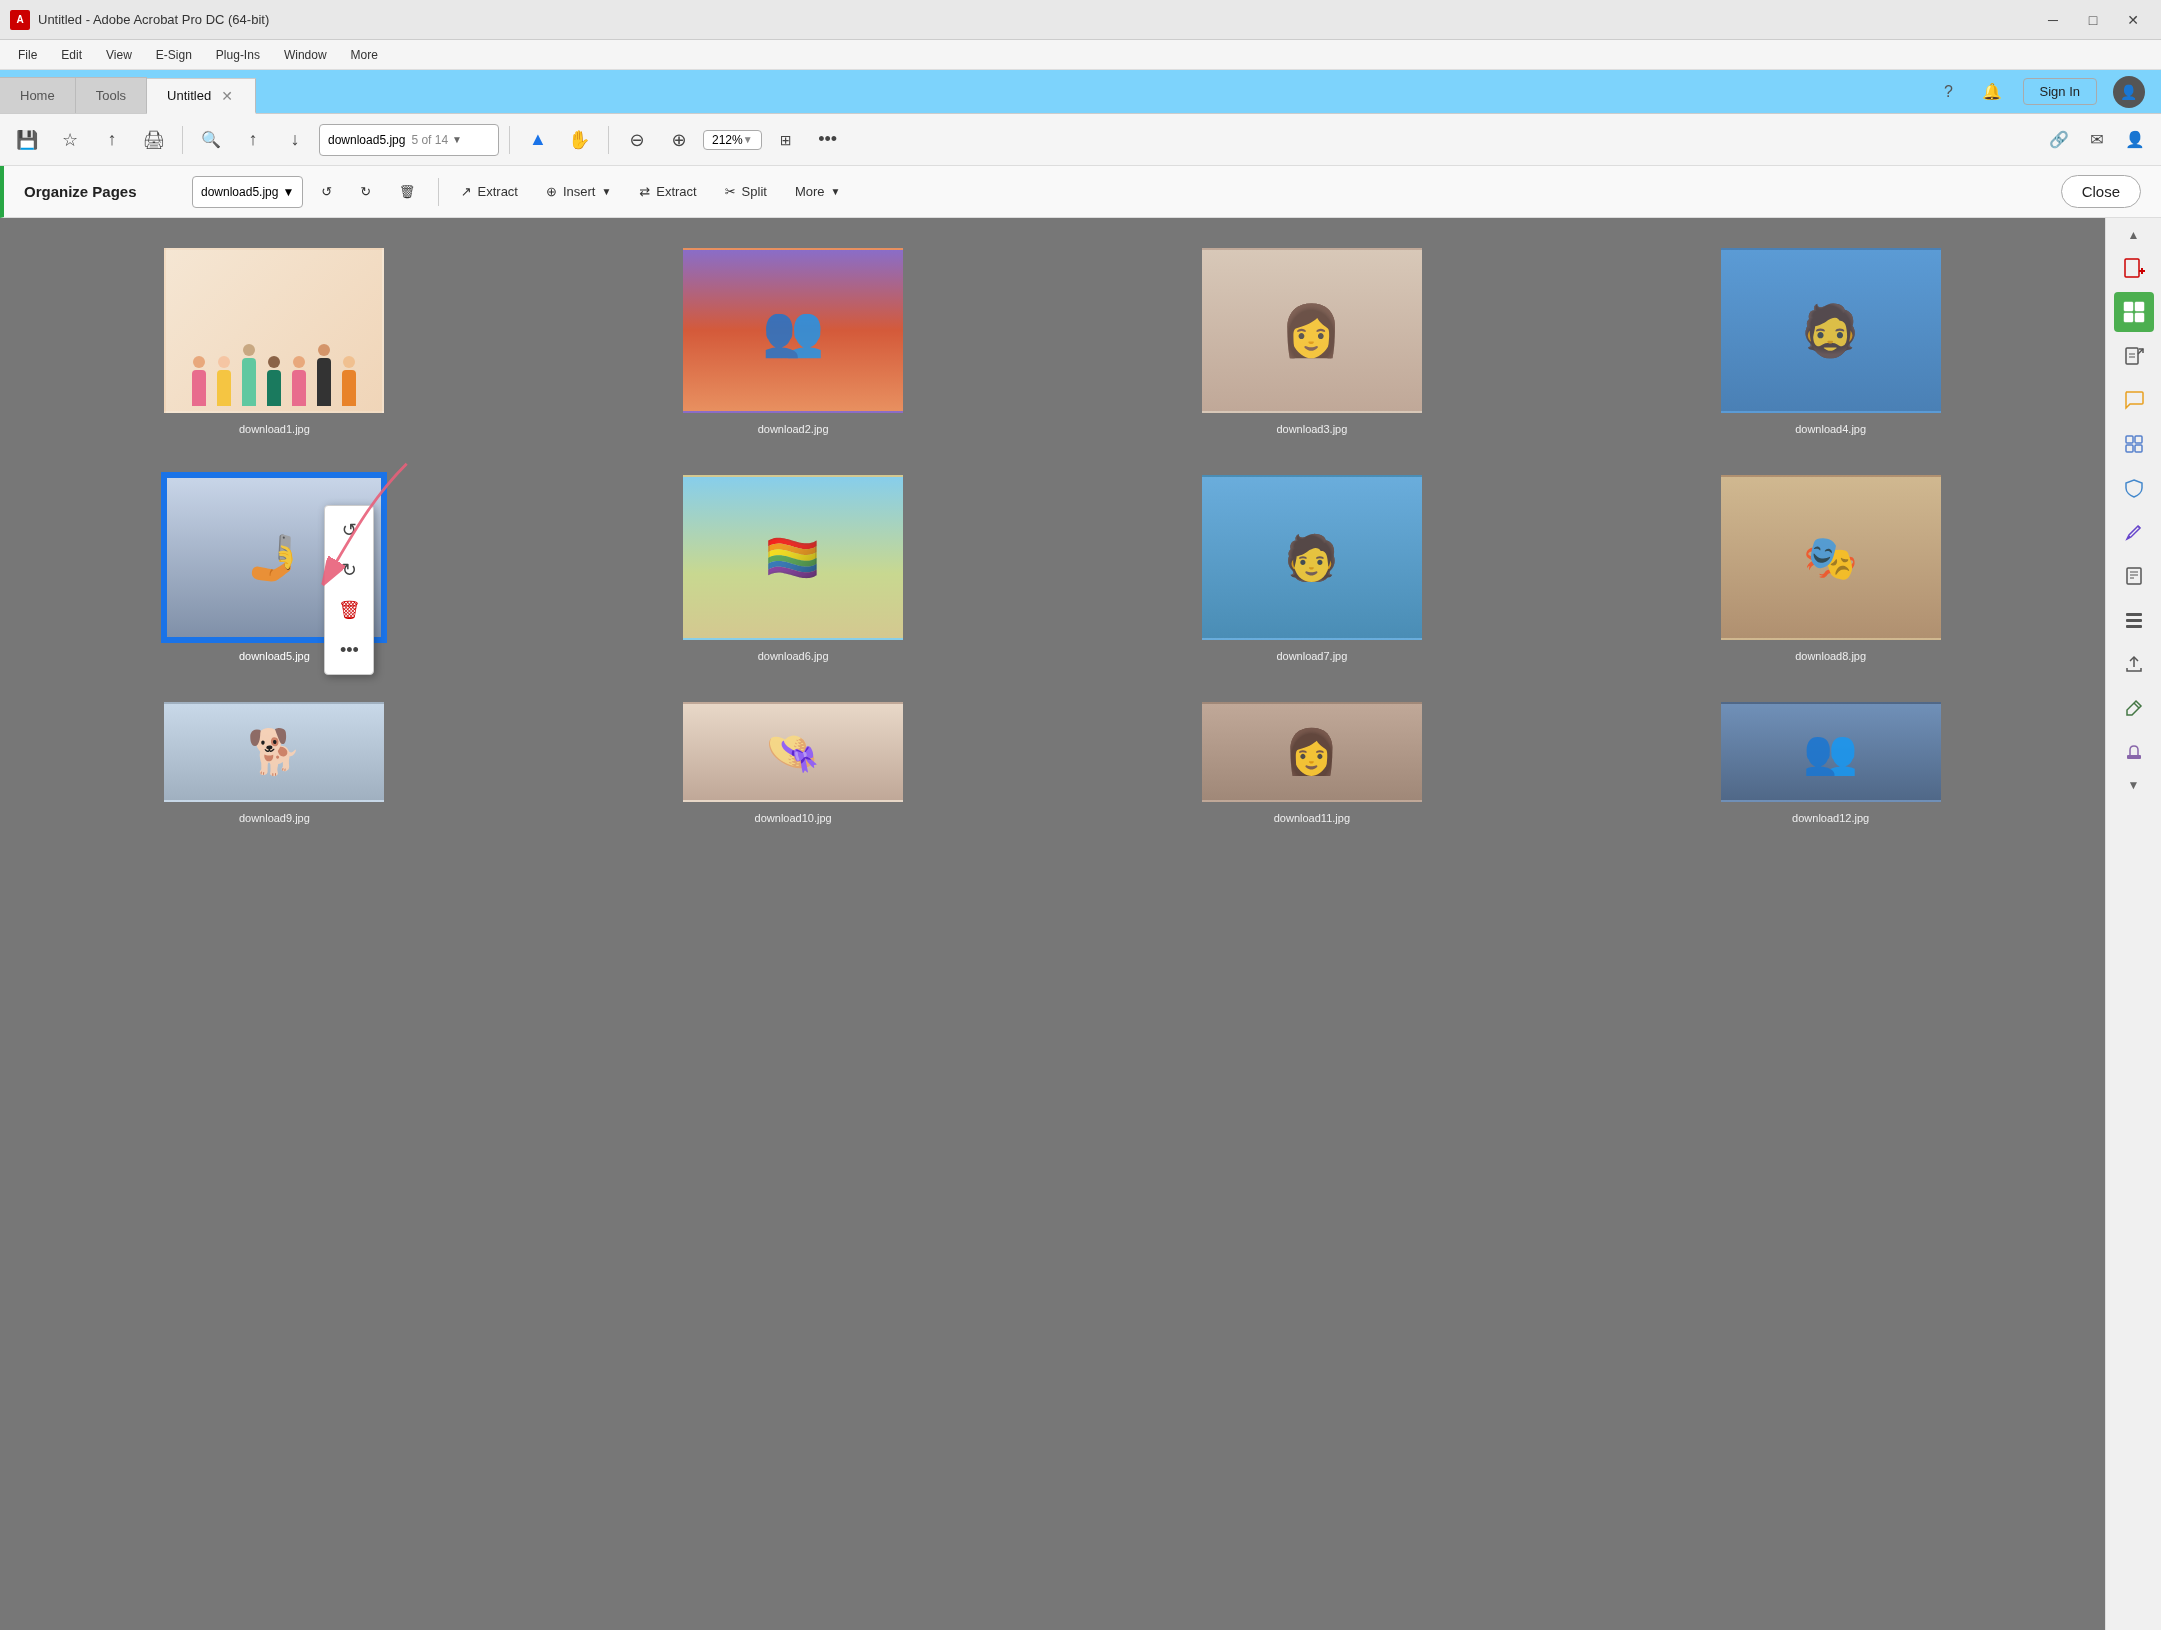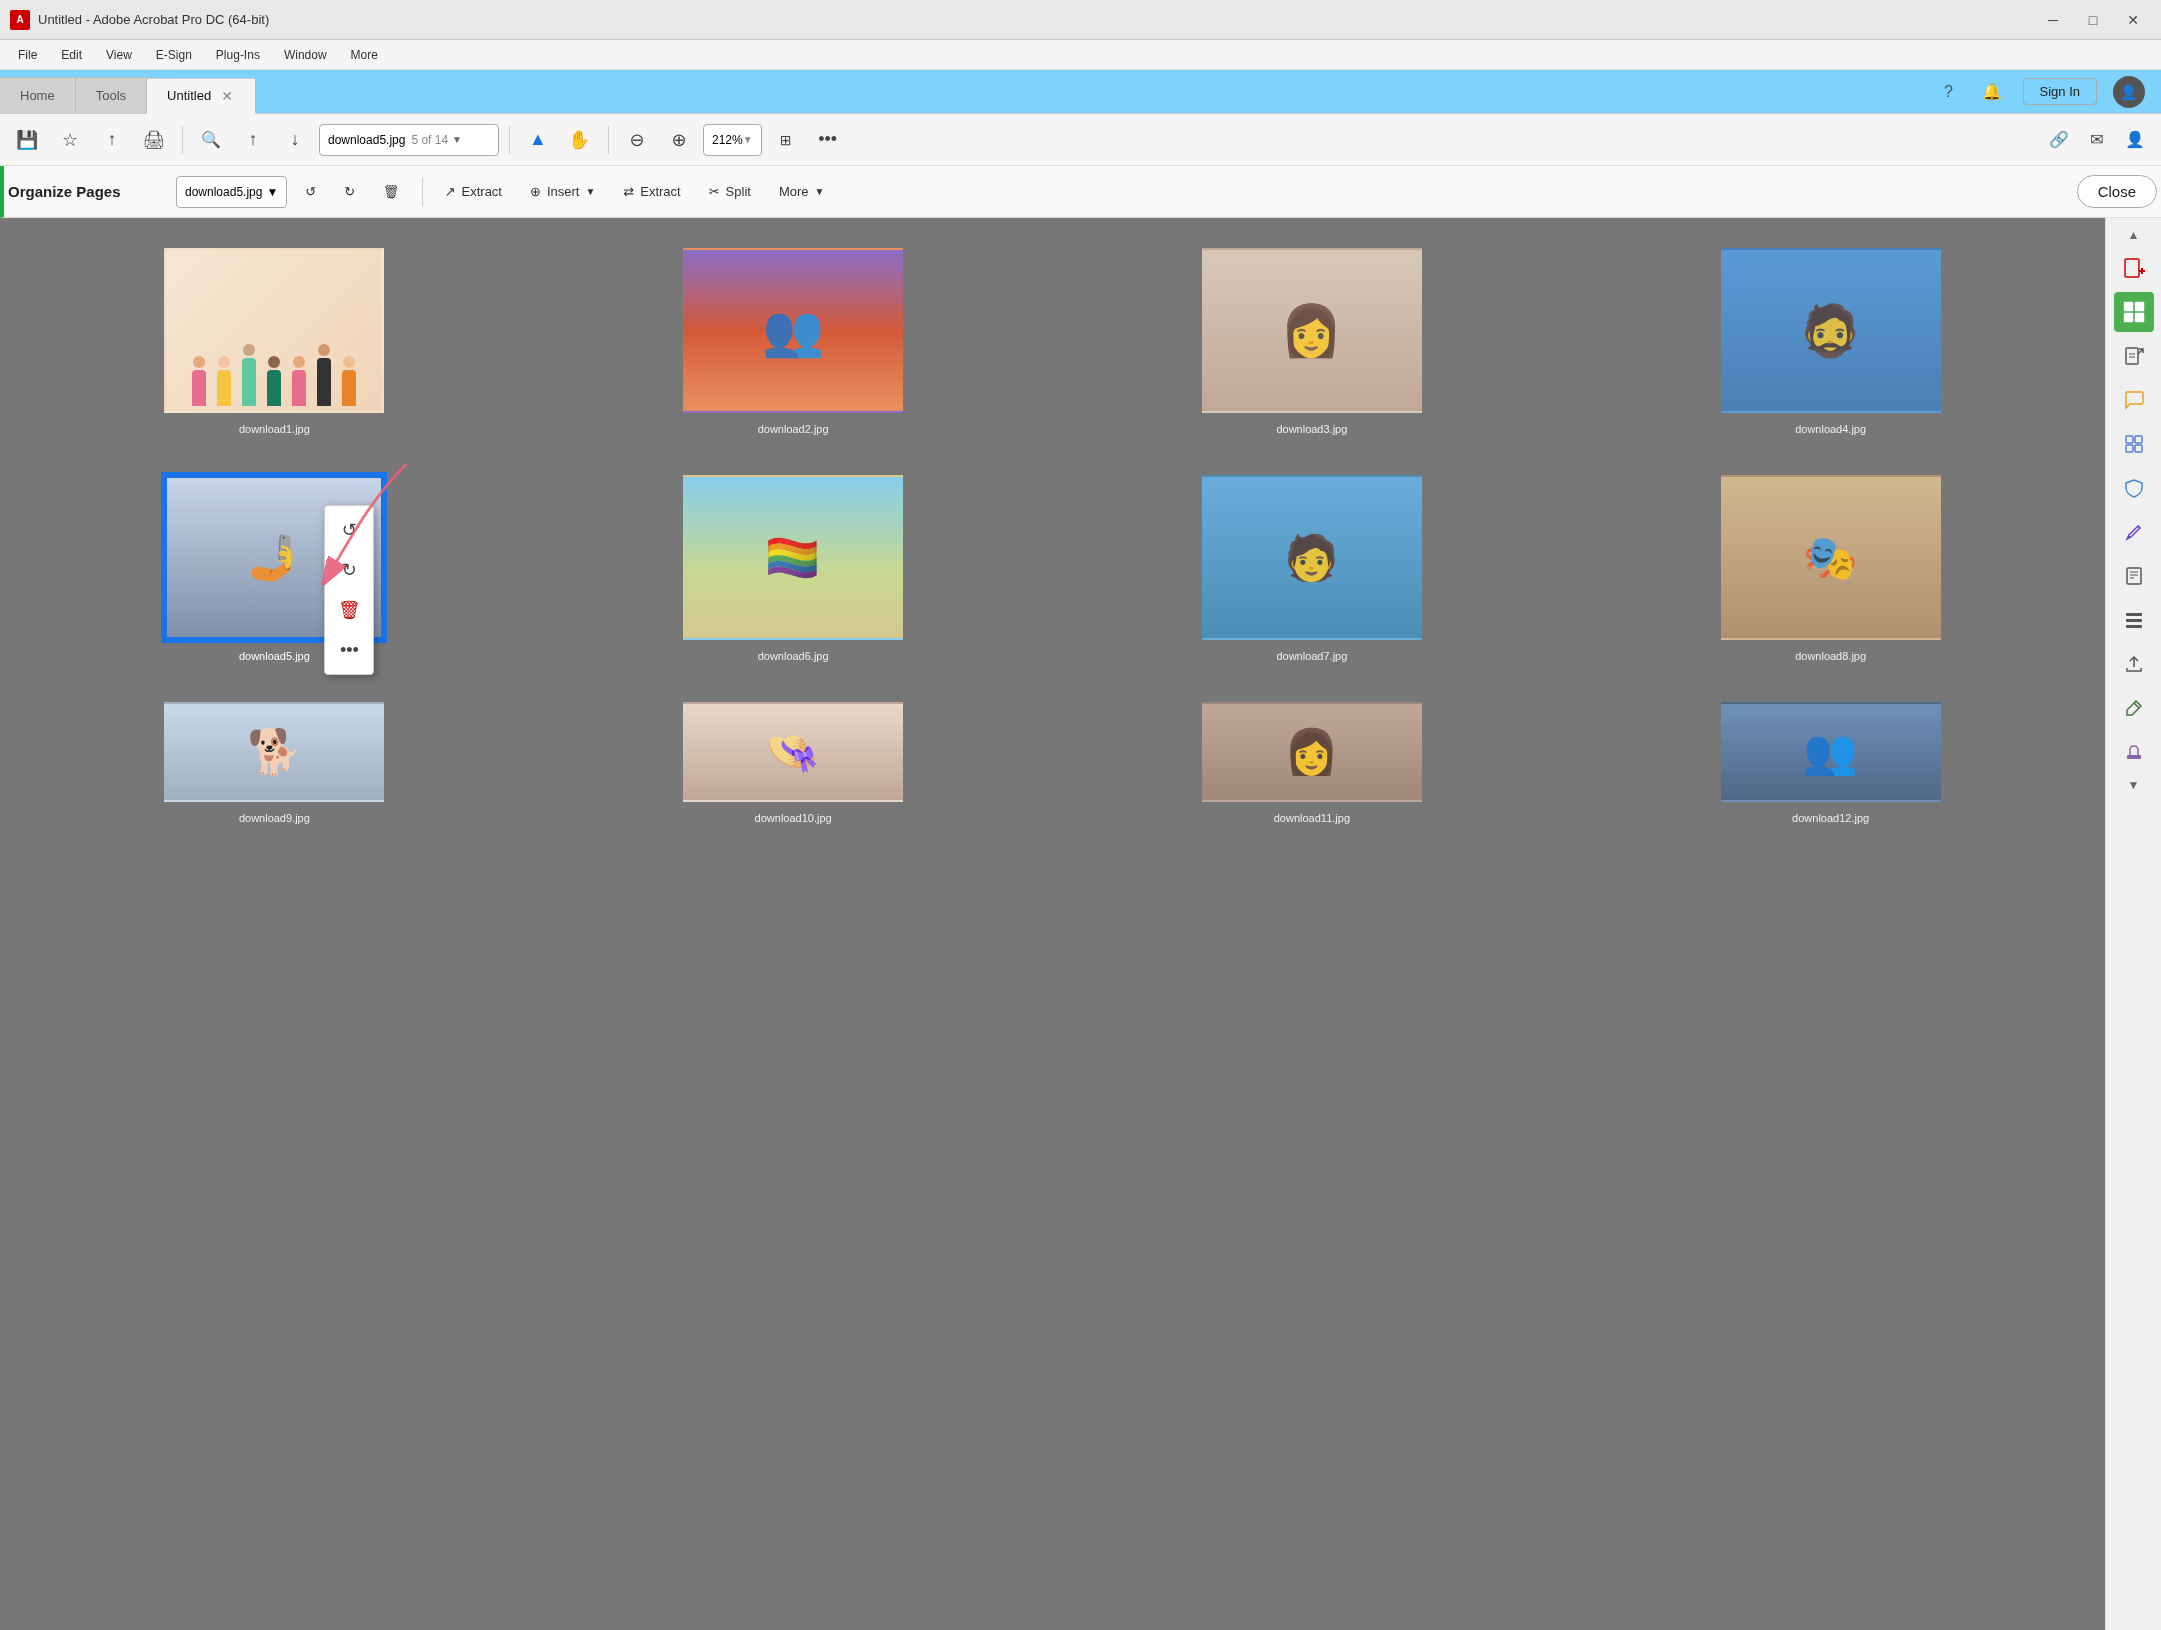--- a/index.html
+++ b/index.html
@@ -57,31 +57,31 @@
       display: flex;
       align-items: center;
       padding: 0 10px;
       border-bottom: 1px solid #ddd;
       gap: 6px;
     }
     .toolbar-btn { width: 36px; height: 36px; display: flex; align-items: center; justify-content: center; border: none; background: transparent; cursor: pointer; border-radius: 4px; color: #444; font-size: 18px; }
     .toolbar-separator { width: 1px; height: 28px; background: #ccc; margin: 0 4px; }
     .file-input-area { display: flex; align-items: center; border: 1px solid #aaa; border-radius: 4px; background: white; padding: 4px 8px; gap: 4px; font-size: 12px; height: 32px; min-width: 180px; }
     .file-dropdown-btn { border: none; background: transparent; cursor: pointer; font-size: 10px; color: #666; }
-    .zoom-area { display: flex; align-items: center; border: 1px solid #aaa; border-radius: 4px; background: white; padding: 4px 8px; font-size: 12px; height: 32px; }
+    .zoom-area { display: flex; align-items: center; border: 1px solid #aaa; border-radius: 4px; background: white; padding: 4px 8px; font-size: 12px; height: 20px; }
     .toolbar-right { margin-left: auto; display: flex; align-items: center; gap: 6px; }
     .toolbar-icon-btn { width: 32px; height: 32px; display: flex; align-items: center; justify-content: center; cursor: pointer; border-radius: 4px; color: #444; font-size: 16px; border: none; background: transparent; }
 
     
     .organize-bar {
       background: #f9f9f9;
       height: 52px;
       display: flex;
       align-items: center;
-      padding: 0 4px;
+      padding: 0 20px;
       border-bottom: 1px solid #ddd;
       gap: 8px;
       border-left: 4px solid #28a745;
     }
     .organize-title { font-size: 15px; font-weight: 600; color: #222; min-width: 160px; }
     .organize-file-select { display: flex; align-items: center; border: 1px solid #aaa; border-radius: 4px; background: white; padding: 4px 8px; font-size: 12px; height: 32px; gap: 4px; cursor: pointer; }
     .organize-btn { display: flex; align-items: center; gap: 6px; border: none; background: transparent; cursor: pointer; font-size: 13px; color: #333; padding: 6px 10px; border-radius: 4px; height: 36px; }
     .organize-close-btn { margin-left: auto; border: 1px solid #aaa; background: white; padding: 7px 20px; border-radius: 20px; cursor: pointer; font-size: 15px; color: #222; font-weight: 500; }
 
     

